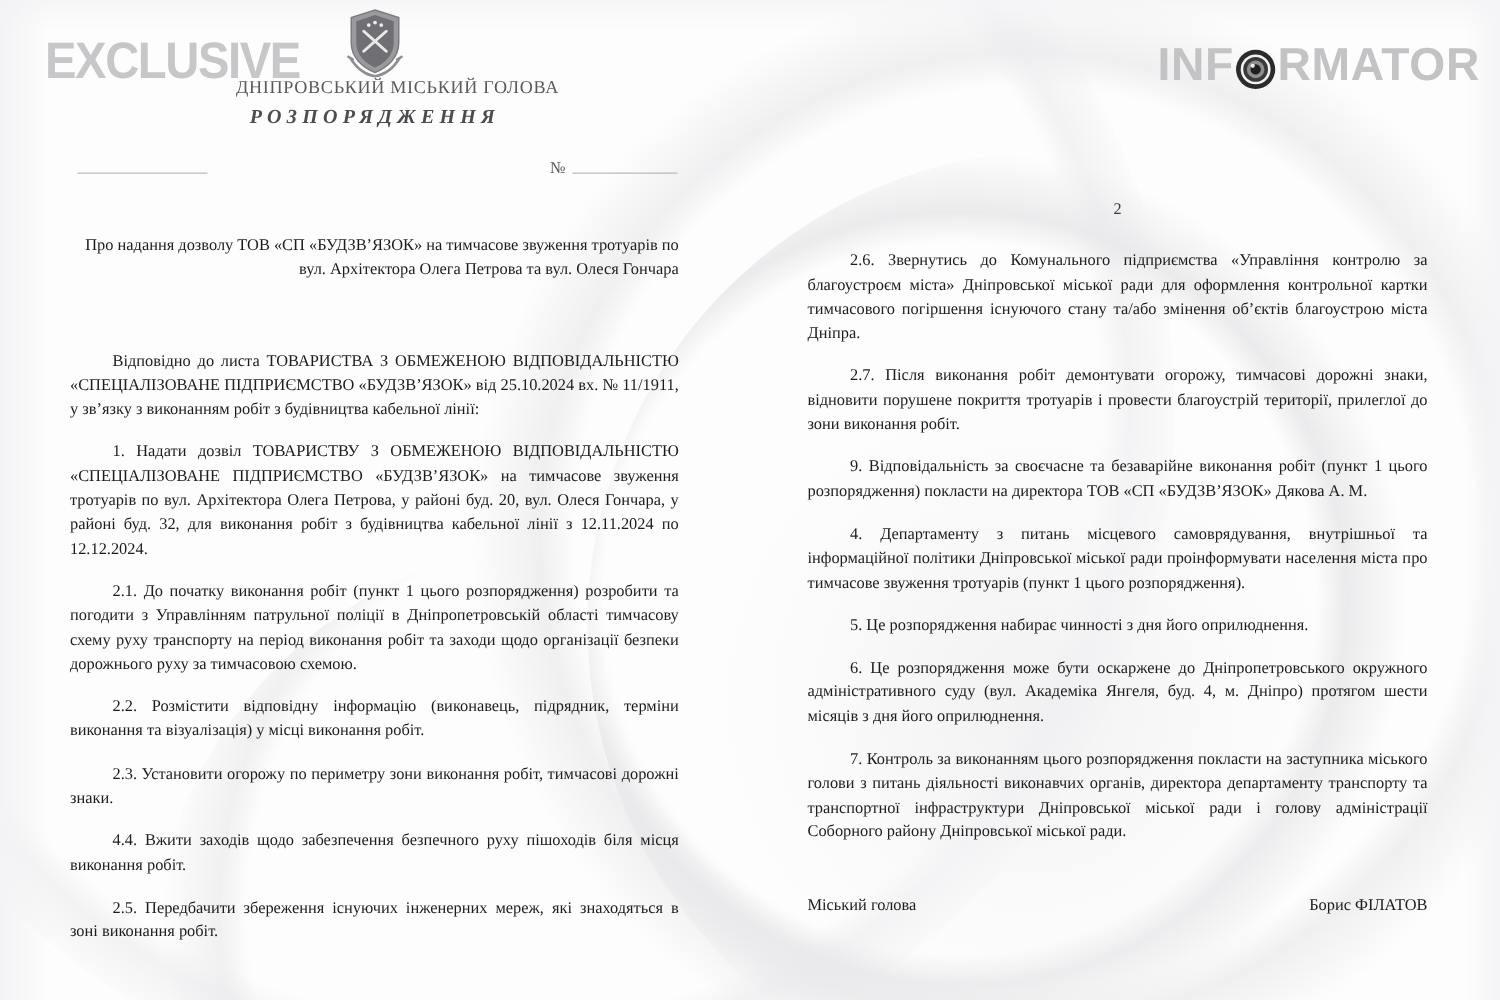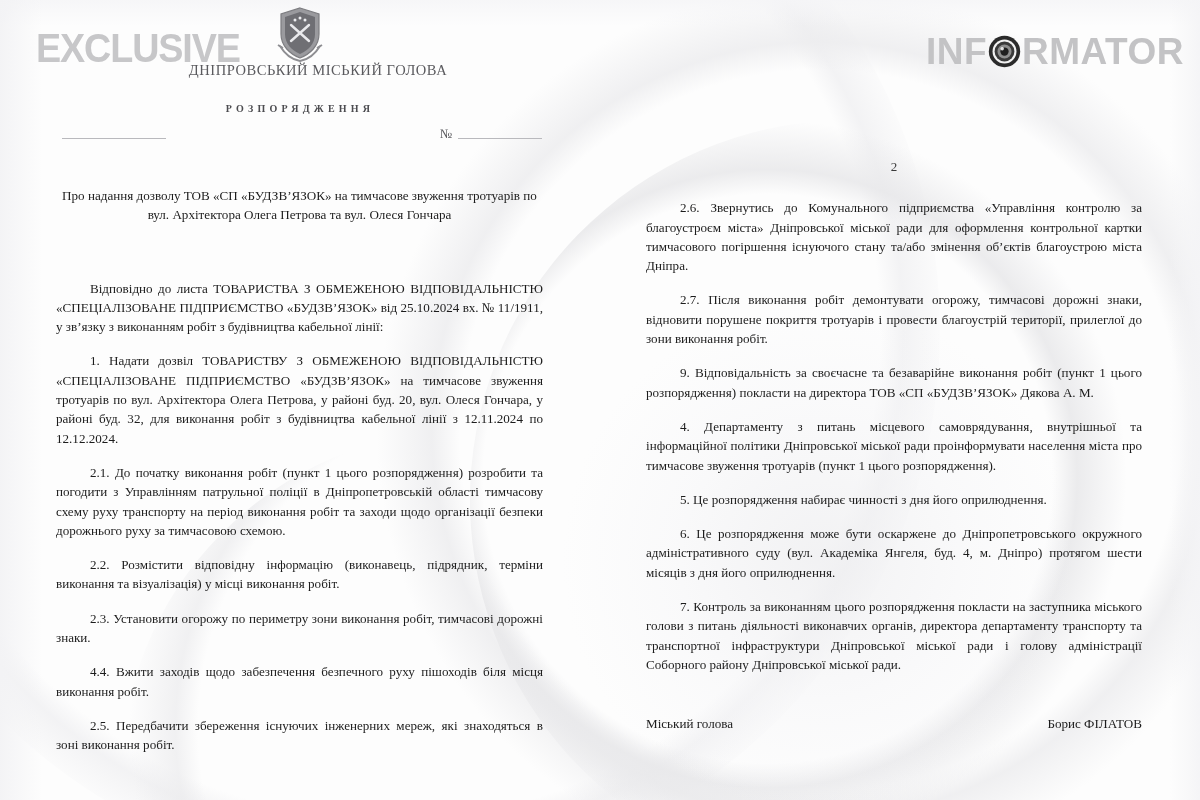--- a/index.html
+++ b/index.html
@@ -101,21 +101,21 @@
     color: #c7c7c9;
     transform: scaleX(0.92);
     transform-origin: left top;
     user-select: none;
     line-height: 1;
   }
   #wm-informator {
     position: absolute;
     right: 16px; top: 33px;
     display: flex;
-    align-items: flex-start;
+    align-items: flex-end;
     font-family: "Liberation Sans", "DejaVu Sans", sans-serif;
     font-weight: 700;
     font-size: 37px;
     letter-spacing: 0.5px;
     color: #c3c3c5;
     user-select: none;
     line-height: 1;
   }
   #wm-informator .lens {
     display: inline-block;
@@ -138,25 +138,26 @@
     text-align: center;
   }
   #head-org {
     font-size: 14.5px;
     letter-spacing: 0.55px;
     color: #5a5a5e;
     white-space: nowrap;
     padding-left: 36px;
   }
   #head-doc {
-    margin-top: 24px;
-    font-size: 10px;
+    margin-top: 6px;
+    font-size: 16px;
     font-weight: 700;
     letter-spacing: 4.2px;
     color: #4c4c50;
+    font-style: italic;
   }
 
   
   #rules {
     position: absolute;
     left: 0; top: 126px;
     width: 600px;
     height: 22px;
   }
   #rule-date {
@@ -198,21 +199,21 @@
     margin: 0;
   }
 
   p.para {
     margin: 0 0 15px 0;
     text-indent: 34px;
   }
   p.subject {
     margin: 0;
     text-indent: 0;
-    text-align: center;
+    text-align: right;
     line-height: 19.3px;
   }
 
   
   #sign-row {
     display: flex;
     justify-content: space-between;
     align-items: flex-end;
     margin-top: 40px;
     font-size: 13.1px;

